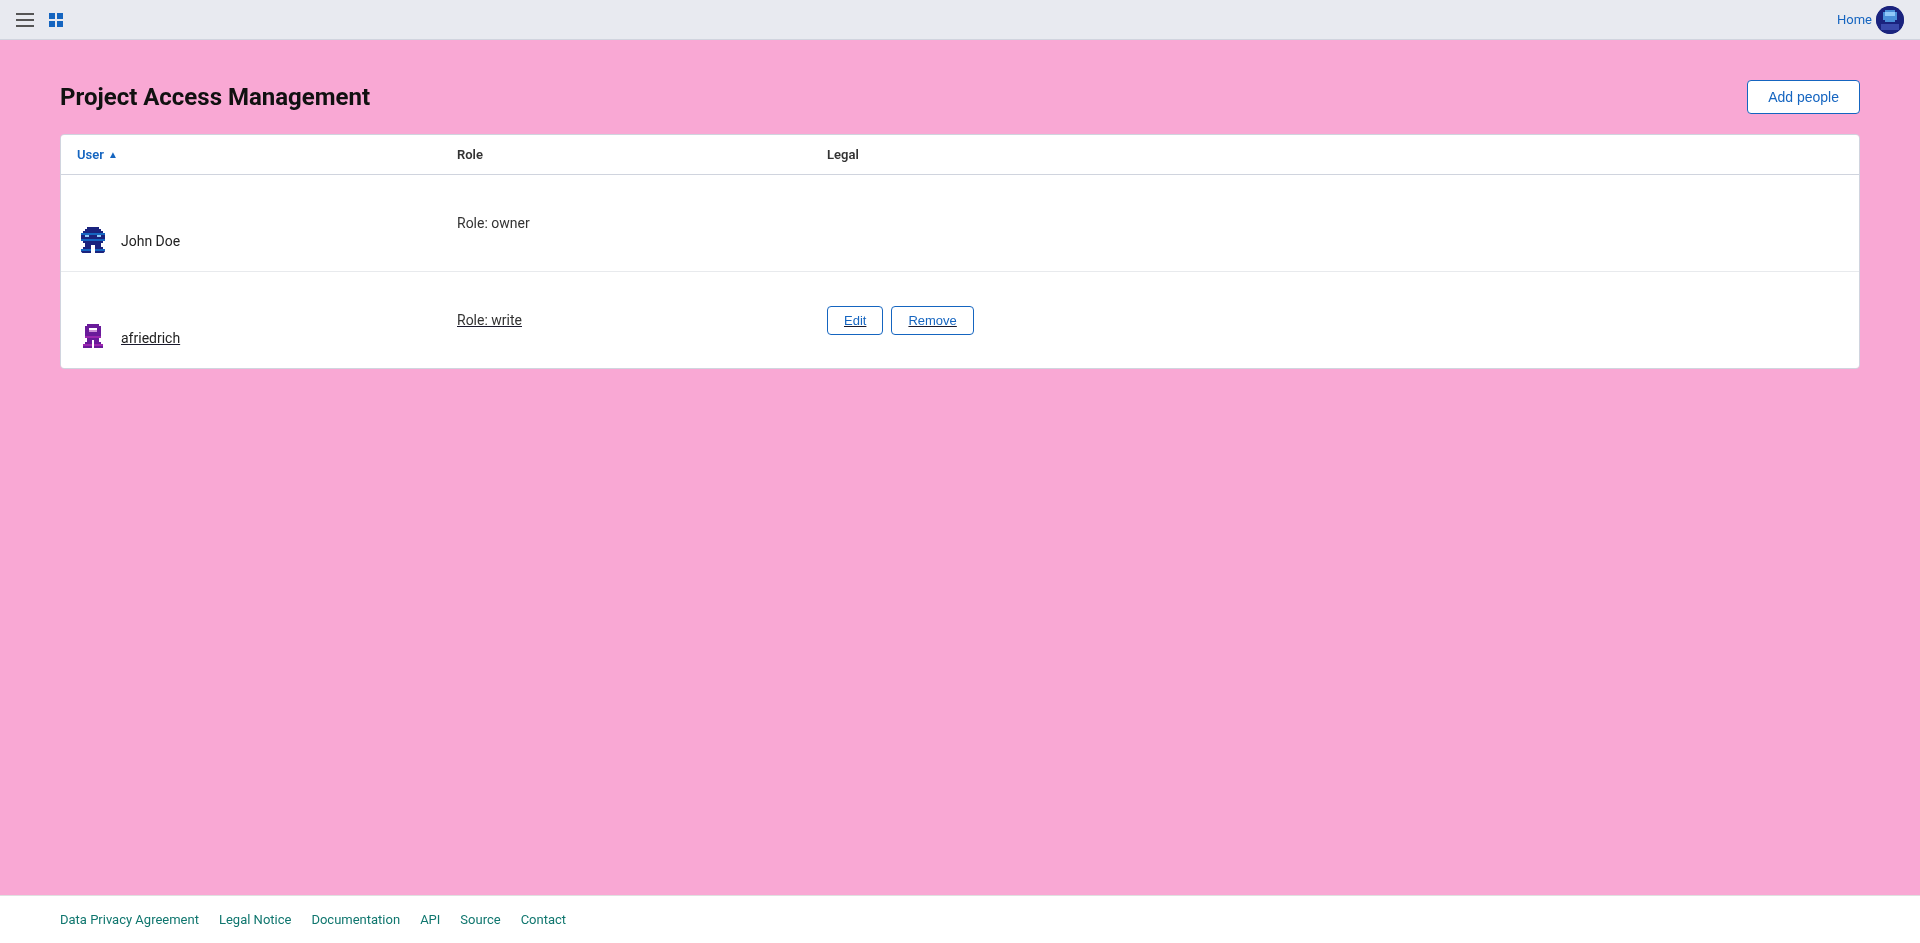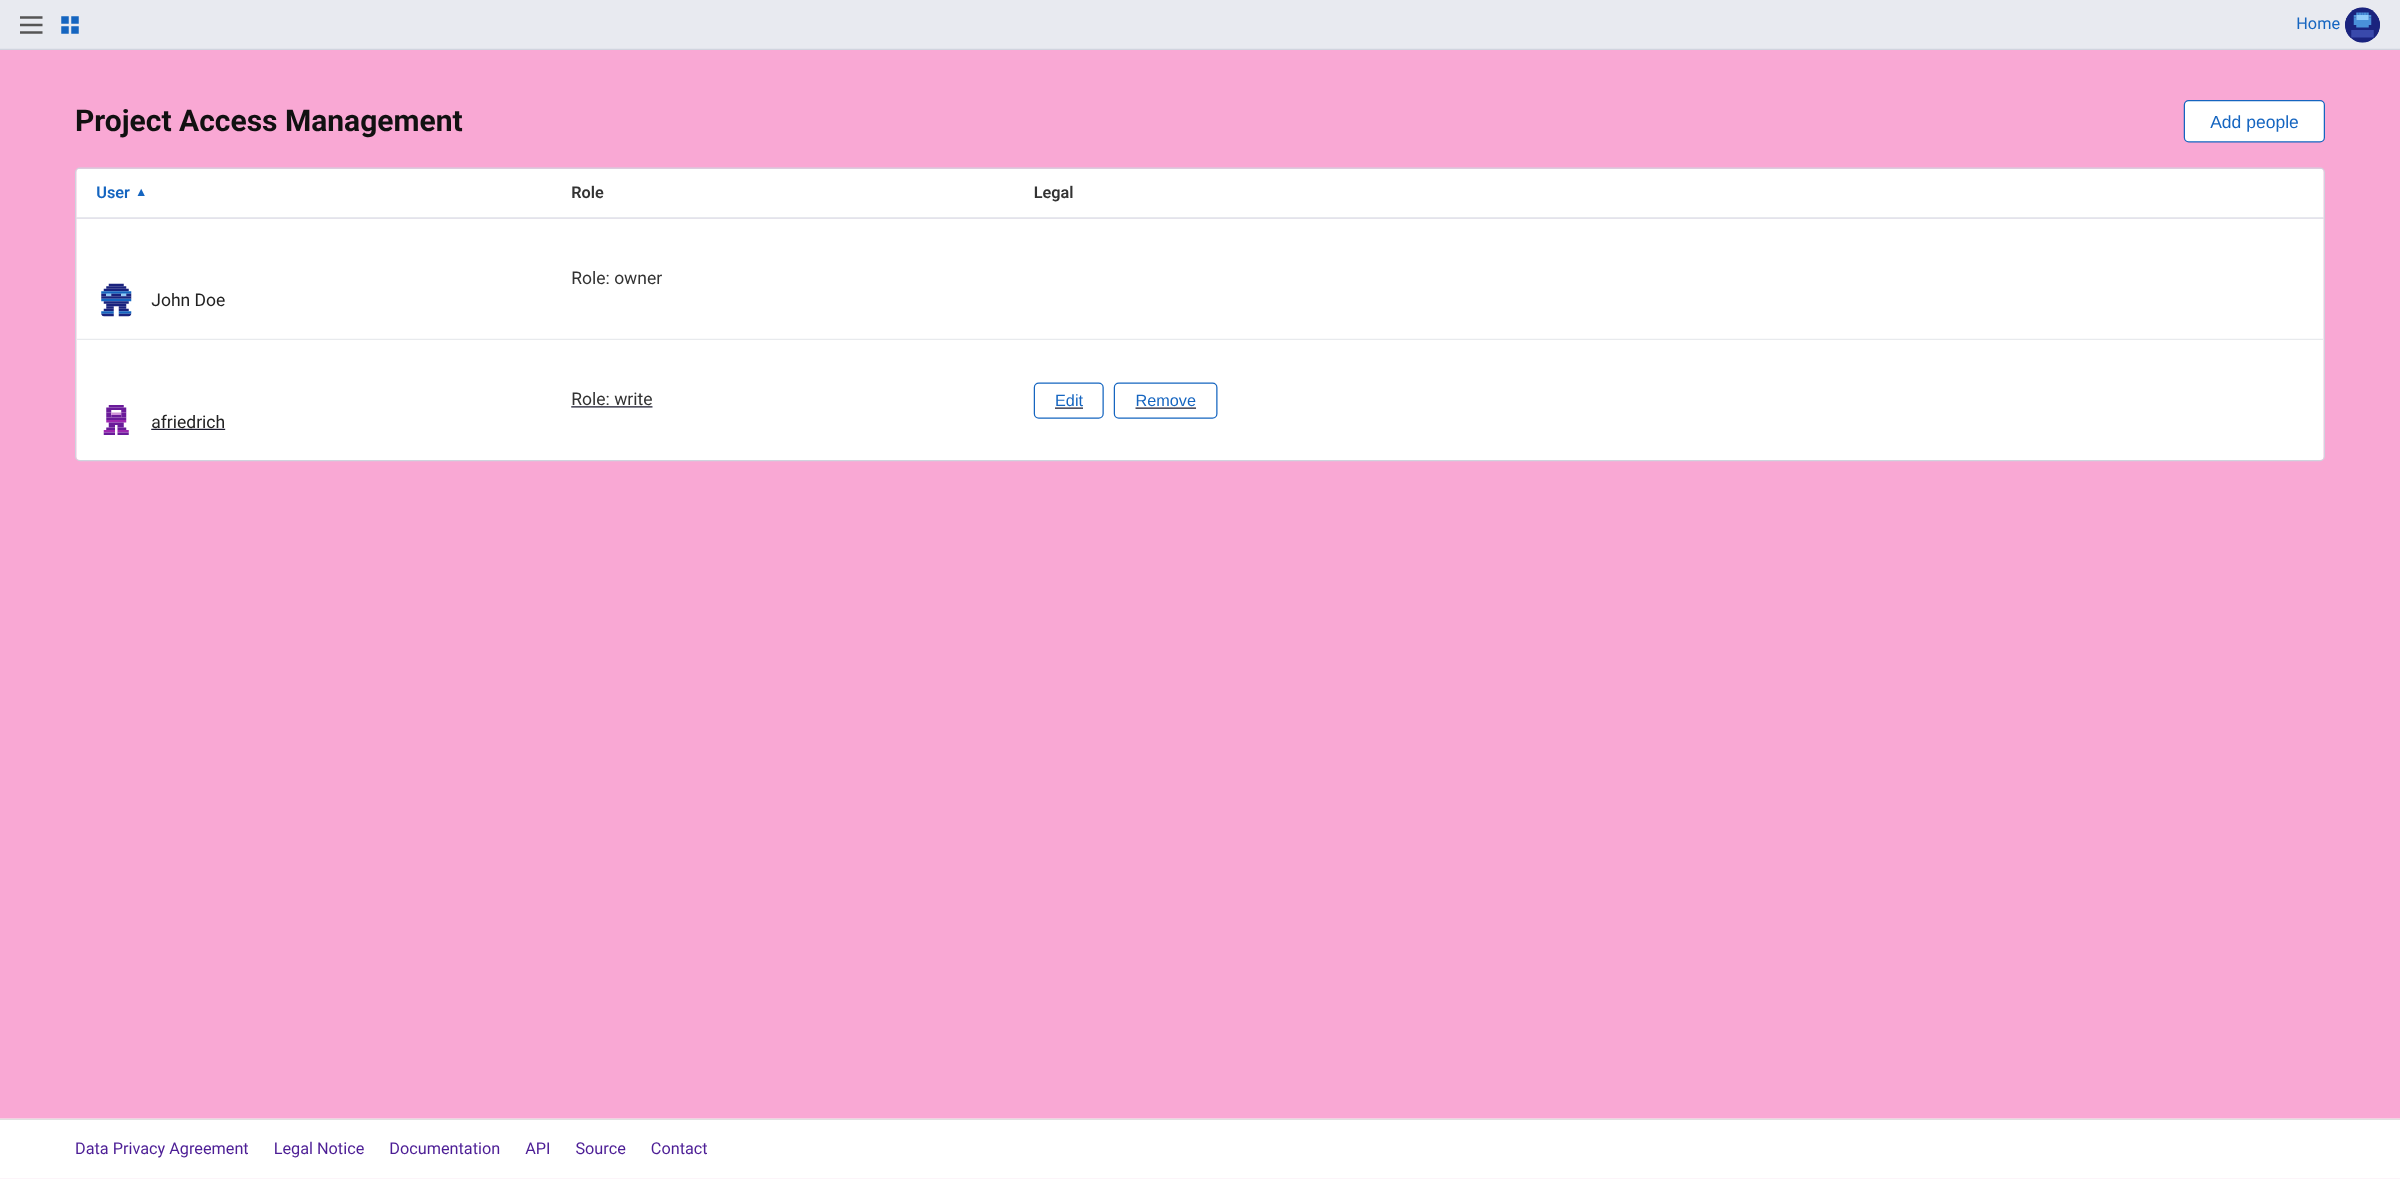--- a/index.html
+++ b/index.html
@@ -207,21 +207,21 @@
 
     
     .footer {
       padding: 16px 60px;
       border-top: 1px solid #e0e0e0;
       background: #fff;
       display: flex;
       gap: 20px;
     }
     .footer-link {
-      color: #4c1d95;
+      color: #0f766e;
       text-decoration: none;
       font-size: 13px;
       cursor: pointer;
     }
 
     
     .avatar-jd {
       background: transparent;
     }
     .avatar-af {

